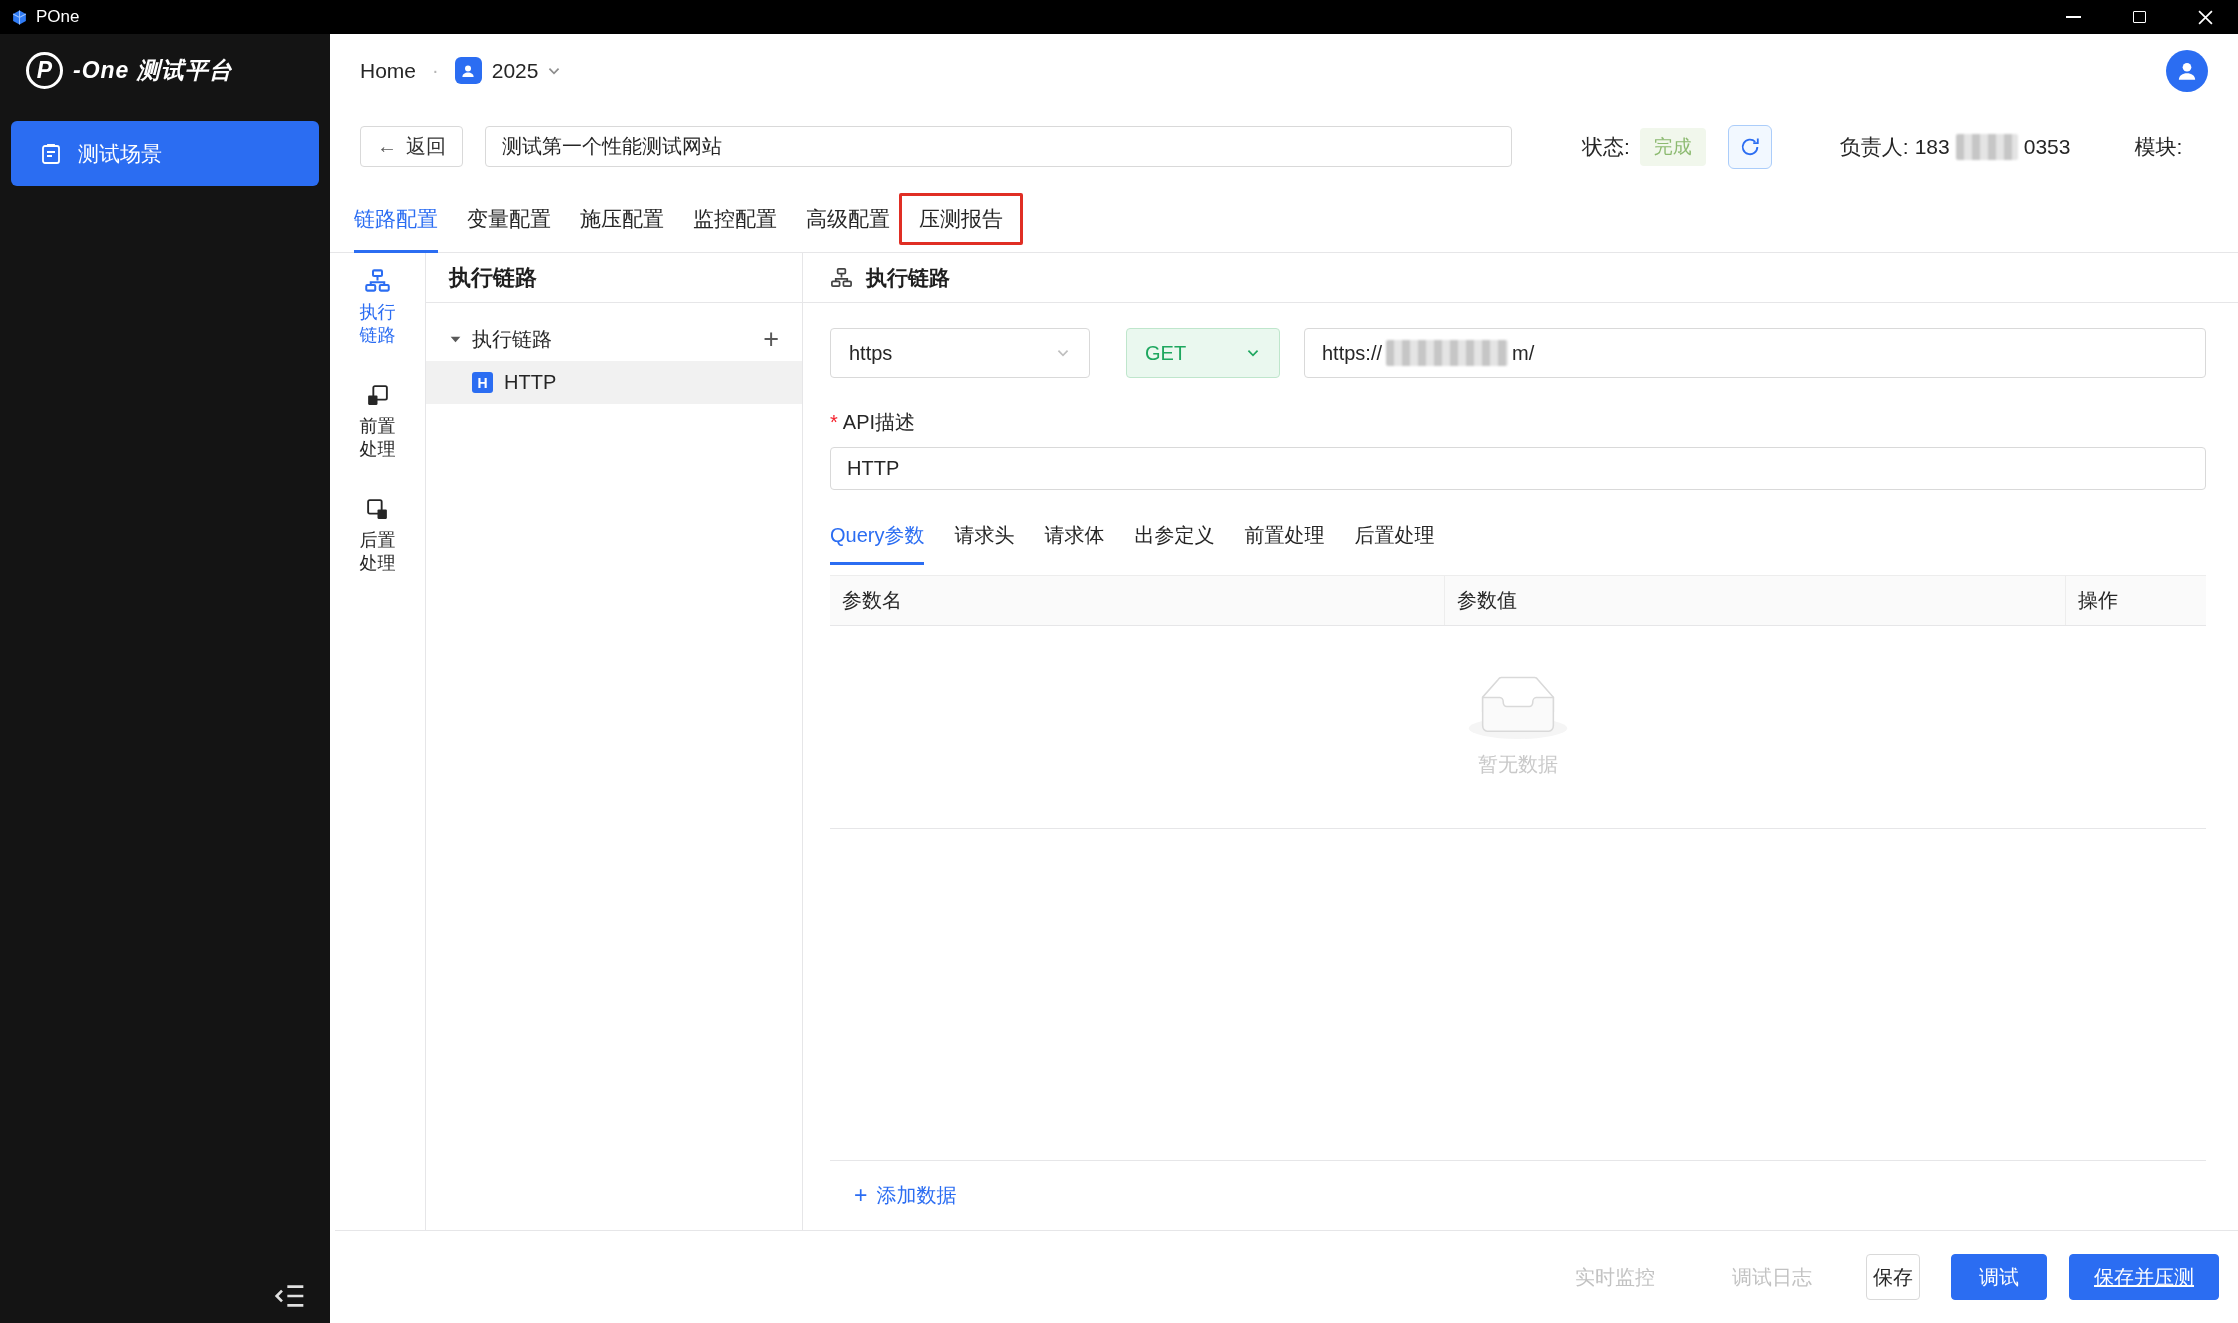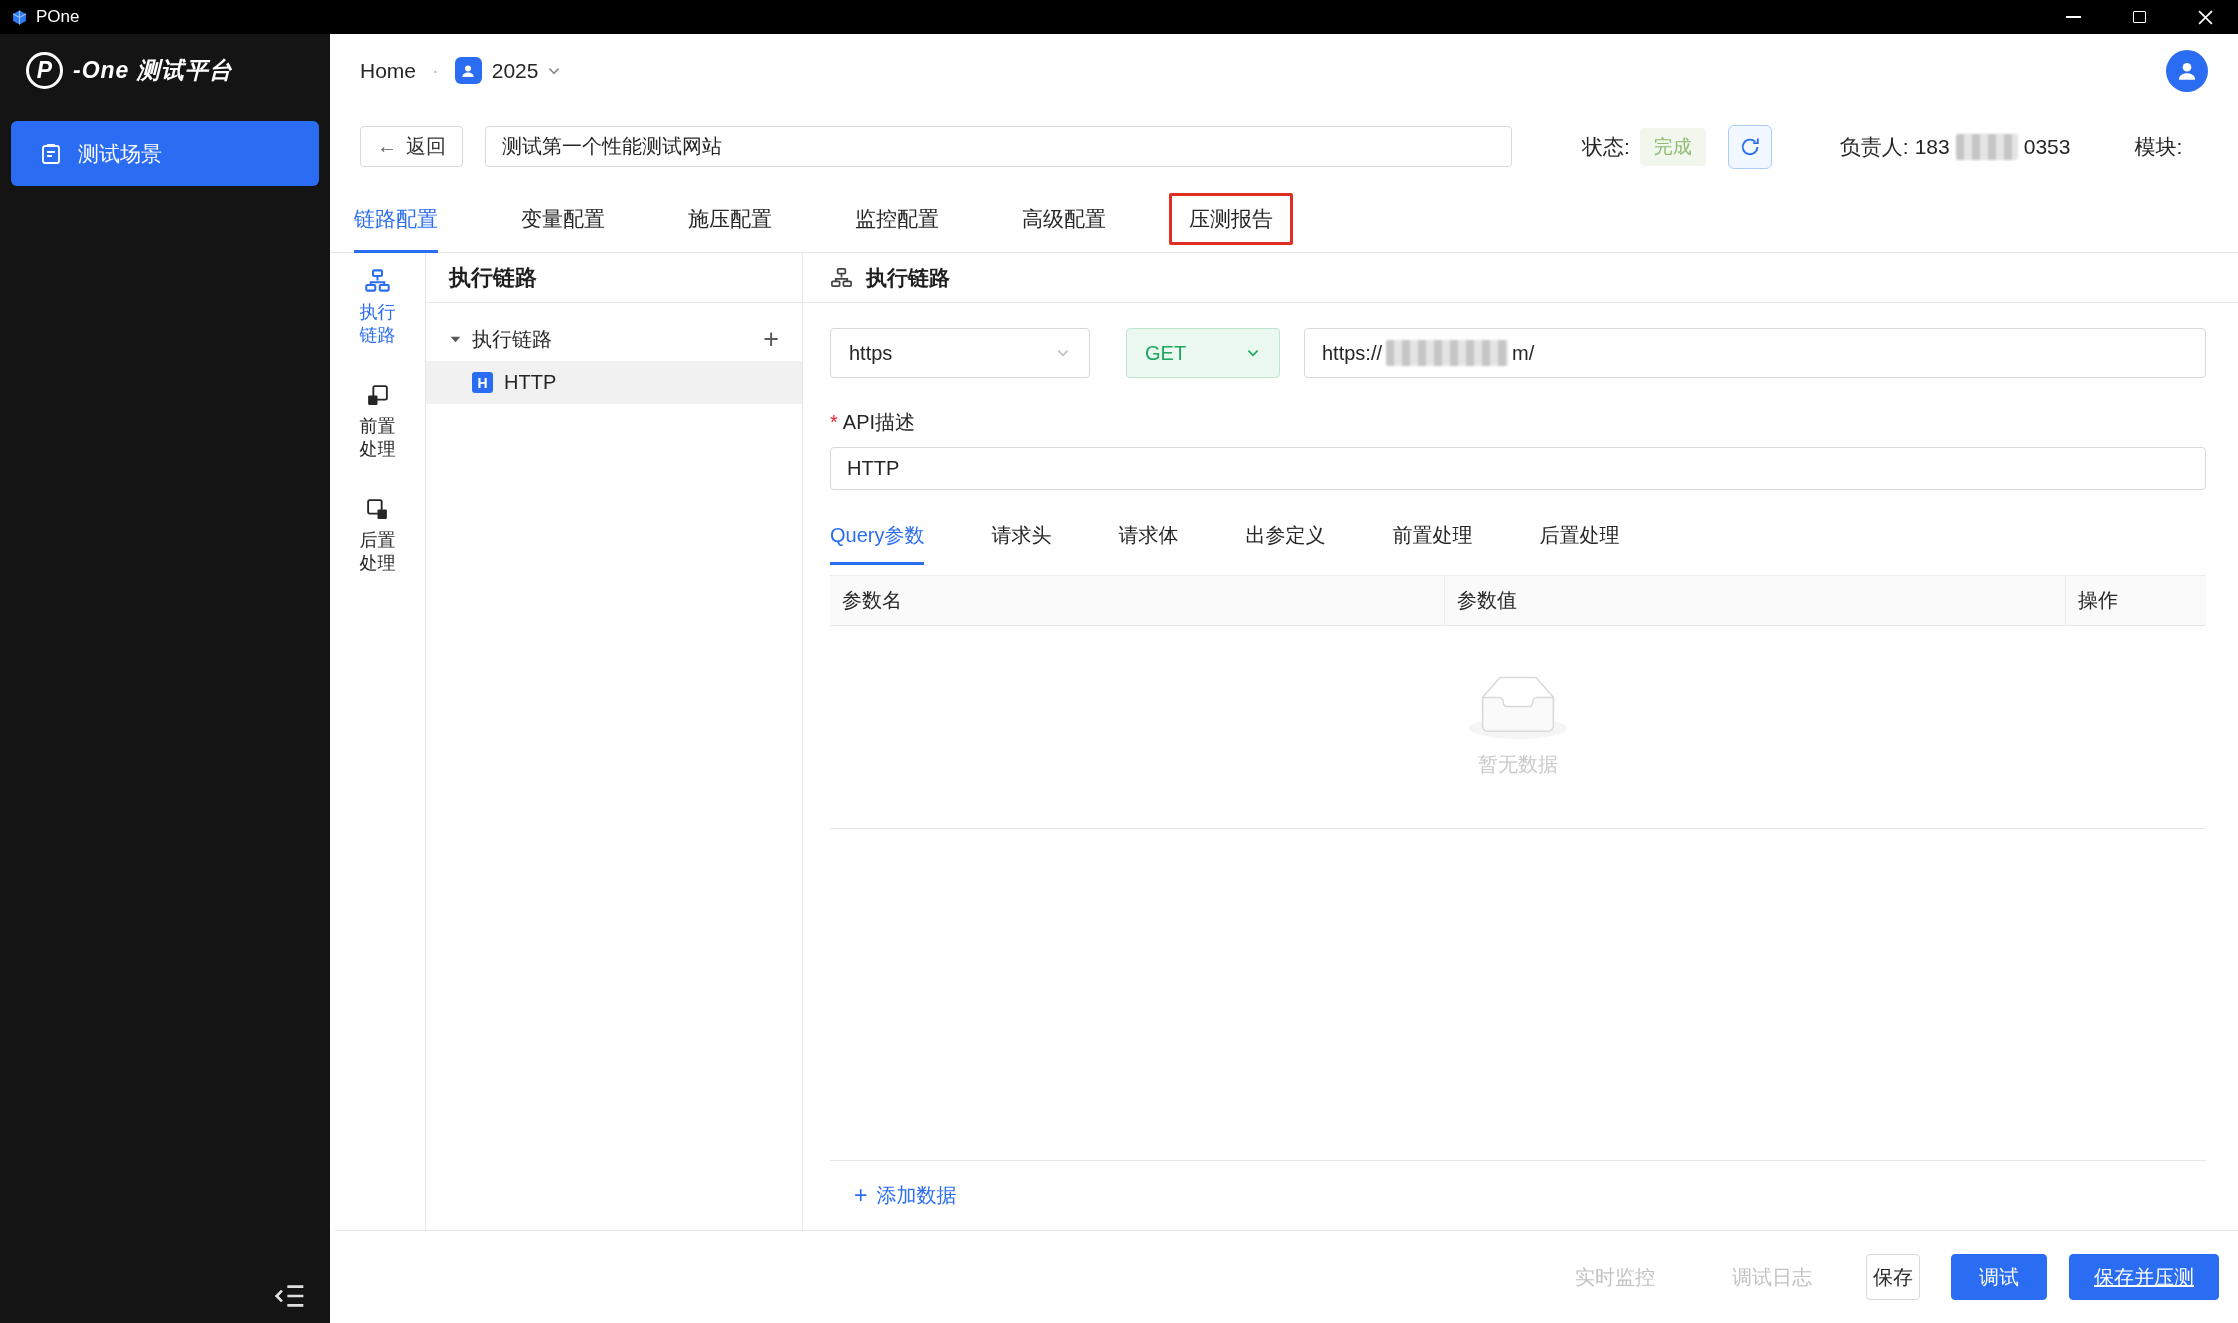--- a/index.html
+++ b/index.html
@@ -64,21 +64,21 @@
   .blur-block { display:inline-block; height:26px; border-radius:2px; vertical-align:middle;
     background:
       repeating-linear-gradient(90deg,#c6c6c6 0 8px,#e4e4e4 8px 16px),
       repeating-linear-gradient(0deg,rgba(160,160,160,.55) 0 7px,rgba(230,230,230,.55) 7px 14px);
     filter:blur(1.2px); }
   .blur-phone { width:62px; }
   .blur-url { width:122px; margin:0 4px; }
 
   
   .navtabs { position:absolute; left:330px; top:186px; width:1908px; height:67px; background:#fff;
-    border-bottom:1px solid #e6e6e8; display:flex; align-items:stretch; padding-left:24px; gap:83px; }
+    border-bottom:1px solid #e6e6e8; display:flex; align-items:stretch; padding-left:24px; gap:29px; }
   .navtab { position:relative; display:flex; align-items:center; font-size:21px; color:#262626; cursor:pointer; }
   .navtab.active { color:#2b6df2; }
   .navtab.active::after { content:""; position:absolute; left:0; right:0; bottom:-1px; height:3px; background:#2b6df2; }
   .annotation-box { position:absolute; top:7px; bottom:7px; left:-20px; right:-20px;
     border:3px solid #e02e24; border-radius:2px; pointer-events:none; }
 
   
   .content { position:absolute; left:330px; top:253px; width:1908px; height:977px; display:flex; background:#fff; }
 
   .tool-strip { width:96px; border-right:1px solid #e6e6e8; display:flex; flex-direction:column;
@@ -116,21 +116,21 @@
   .protocol-select { width:260px; }
   .method-select { width:154px; margin-left:36px; background:#eaf8ef; border-color:#bfe6cc; color:#1ea75f; }
   .url-input { margin-left:24px; flex:1; height:50px; border:1px solid #d9d9d9; border-radius:4px;
     display:flex; align-items:center; padding:0 17px; font-size:20px; color:#262626; cursor:text; }
 
   .api-label-row { margin-top:31px; font-size:20px; flex-shrink:0; }
   .req-mark { color:#f5222d; margin-right:5px; }
   .api-input { margin-top:11px; height:43px; border:1px solid #d9d9d9; border-radius:4px;
     padding:0 16px; font-size:20px; color:#262626; font-family:inherit; outline:none; width:100%; flex-shrink:0; }
 
-  .req-tabs { margin-top:32px; display:flex; gap:67px; flex-shrink:0; }
+  .req-tabs { margin-top:32px; display:flex; gap:30px; flex-shrink:0; }
   .req-tab { font-size:20px; color:#262626; padding-bottom:13px; cursor:pointer; }
   .req-tab.active { color:#2b6df2; border-bottom:3px solid #2b6df2; }
 
   .param-table { margin-top:10px; flex:1; display:flex; flex-direction:column; min-height:0;text-align:center; }
   .pt-head { height:51px; background:#fafafa; border-top:1px solid #ededed; border-bottom:1px solid #e6e6e8;
     display:flex; align-items:center; font-size:20px; color:#262626; flex-shrink:0; }
   .pt-col { padding-left:12px; height:100%; display:flex; align-items:center; }
   .pt-col-name { width:614px; }
   .pt-col-value { width:621px; border-left:1px solid #ededed; }
   .pt-col-action { flex:1; border-left:1px solid #ededed; }

